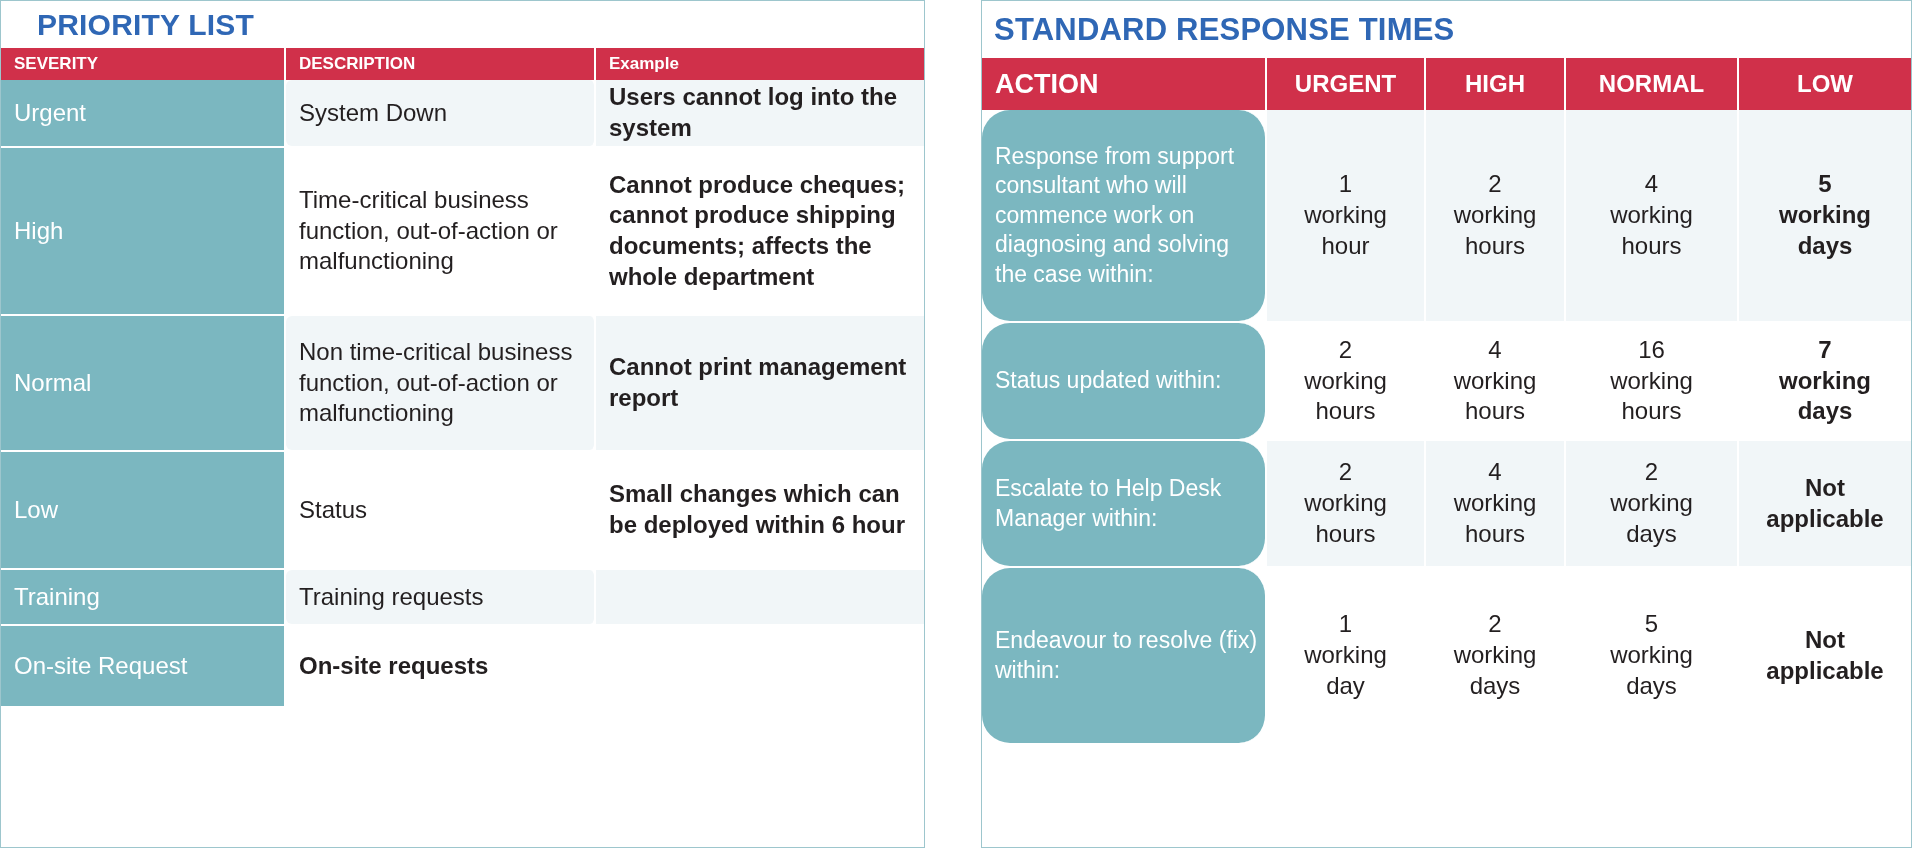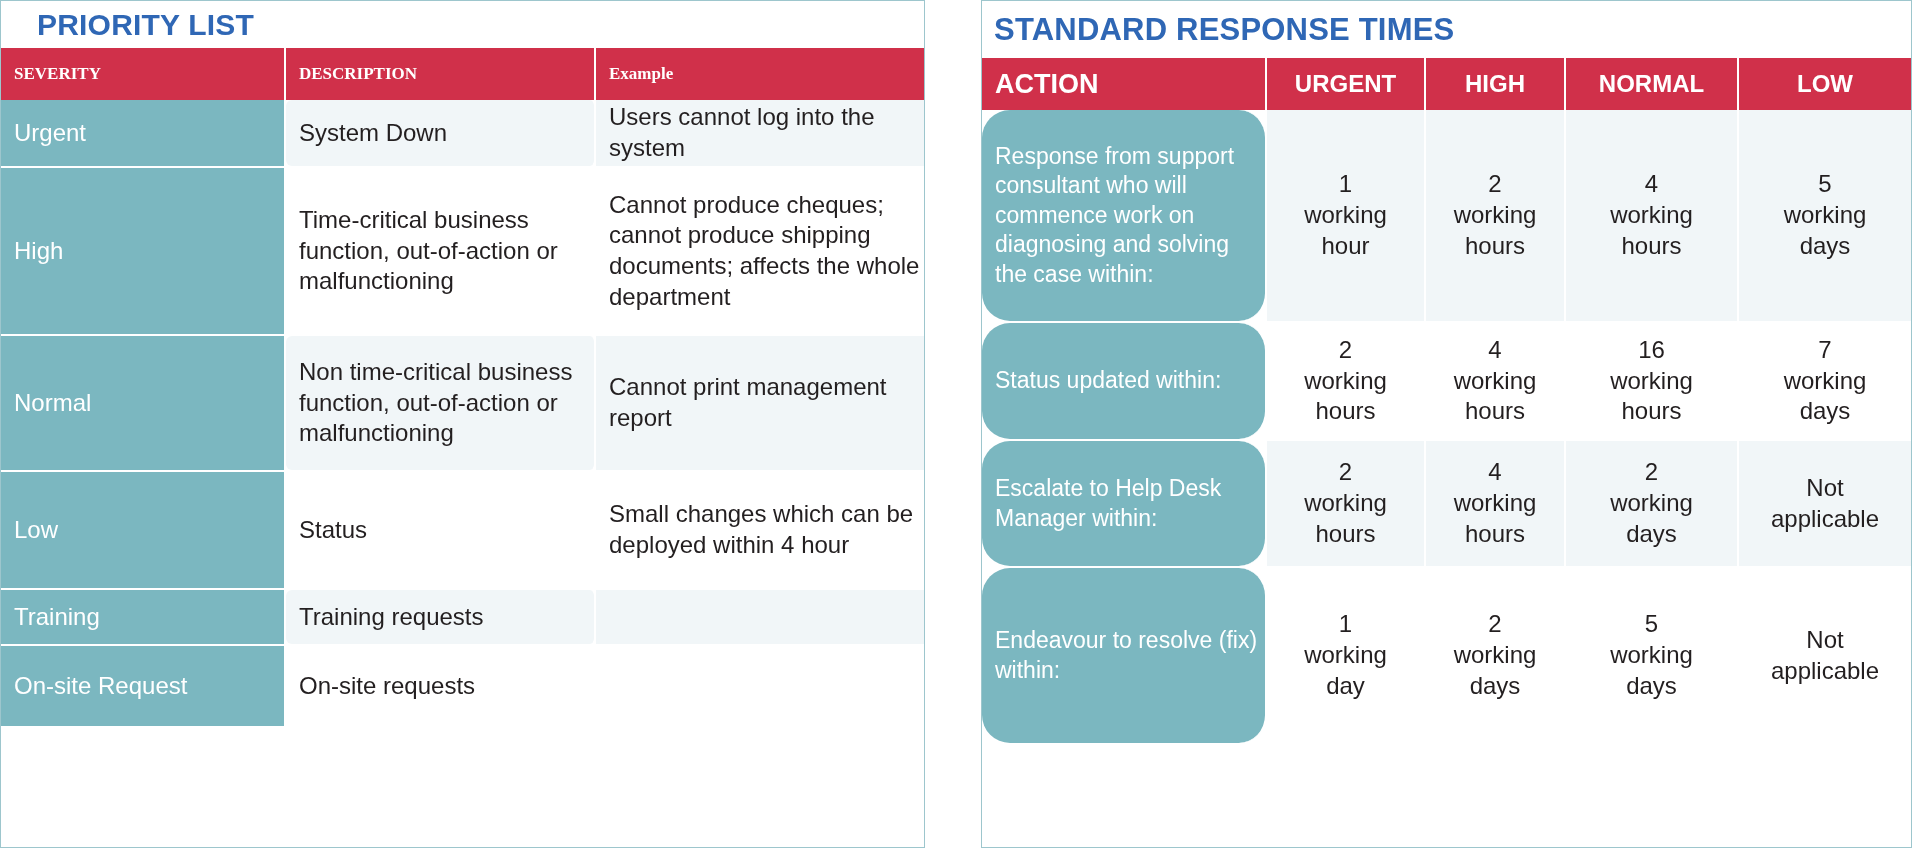--- a/index.html
+++ b/index.html
@@ -49,44 +49,43 @@
   .tbody{display:flex;flex-direction:column;flex:1;}
   .tr{display:flex;border-bottom:2px solid #ffffff;}
   .tr:last-child{border-bottom:none;}
   .td{
     box-sizing:border-box;
     display:flex;
     align-items:center;
     border-right:2px solid #ffffff;
     line-height:1.28;
   }
-  .td:last-child{border-right:none;}
+  .td:last-child{border-right:none;font-weight:bold;}
   .td.teal{
     background:#7bb7c0;
     color:#ffffff;
   }
   .td.shade{background:#f1f6f8;color:#231f20;}
   .td.plain{background:#ffffff;color:#231f20;}
 
   
   #priority-card{
     width:925px;height:848px;
     flex:0 0 925px;
   }
   #priority-card .card-title{
     height:47px;
     font-size:30px;
     padding-left:20px;
     margin-left:16px;
   }
   #priority-card .th{
-    height:52px;
+    height:32px;
     font-size:17px;
     padding-left:13px;
-    font-family:Liberation Serif, serif;
   }
   #priority-card .th.c0{width:285px;}
   #priority-card .th.c1{width:310px;}
   #priority-card .th.c2{width:328px;}
   #priority-card .td.c0{width:285px;padding-left:13px;font-size:24px;}
   #priority-card .td.c1{width:310px;padding-left:13px;font-size:24px;border-radius:6px;}
   #priority-card .td.c2{width:328px;padding-left:13px;font-size:24px;}
   #priority-card .td.c1.wide{width:638px;}
 
   
@@ -158,21 +157,21 @@
 
       <div class="tr" style="height:134px">
         <div class="td c0 teal">Normal</div>
         <div class="td c1 shade">Non time-critical business function, out-of-action or malfunctioning</div>
         <div class="td c2 shade">Cannot print management report</div>
       </div>
 
       <div class="tr" style="height:116px">
         <div class="td c0 teal">Low</div>
         <div class="td c1 plain">Status</div>
-        <div class="td c2 plain">Small changes which can be deployed within 4 hour</div>
+        <div class="td c2 plain">Small changes which can be deployed within 6 hour</div>
       </div>
 
       <div class="tr" style="height:54px">
         <div class="td c0 teal">Training</div>
         <div class="td c1 shade">Training requests</div>
         <div class="td c2 shade"></div>
       </div>
 
       <div class="tr" style="height:80px">
         <div class="td c0 teal">On-site Request</div>

